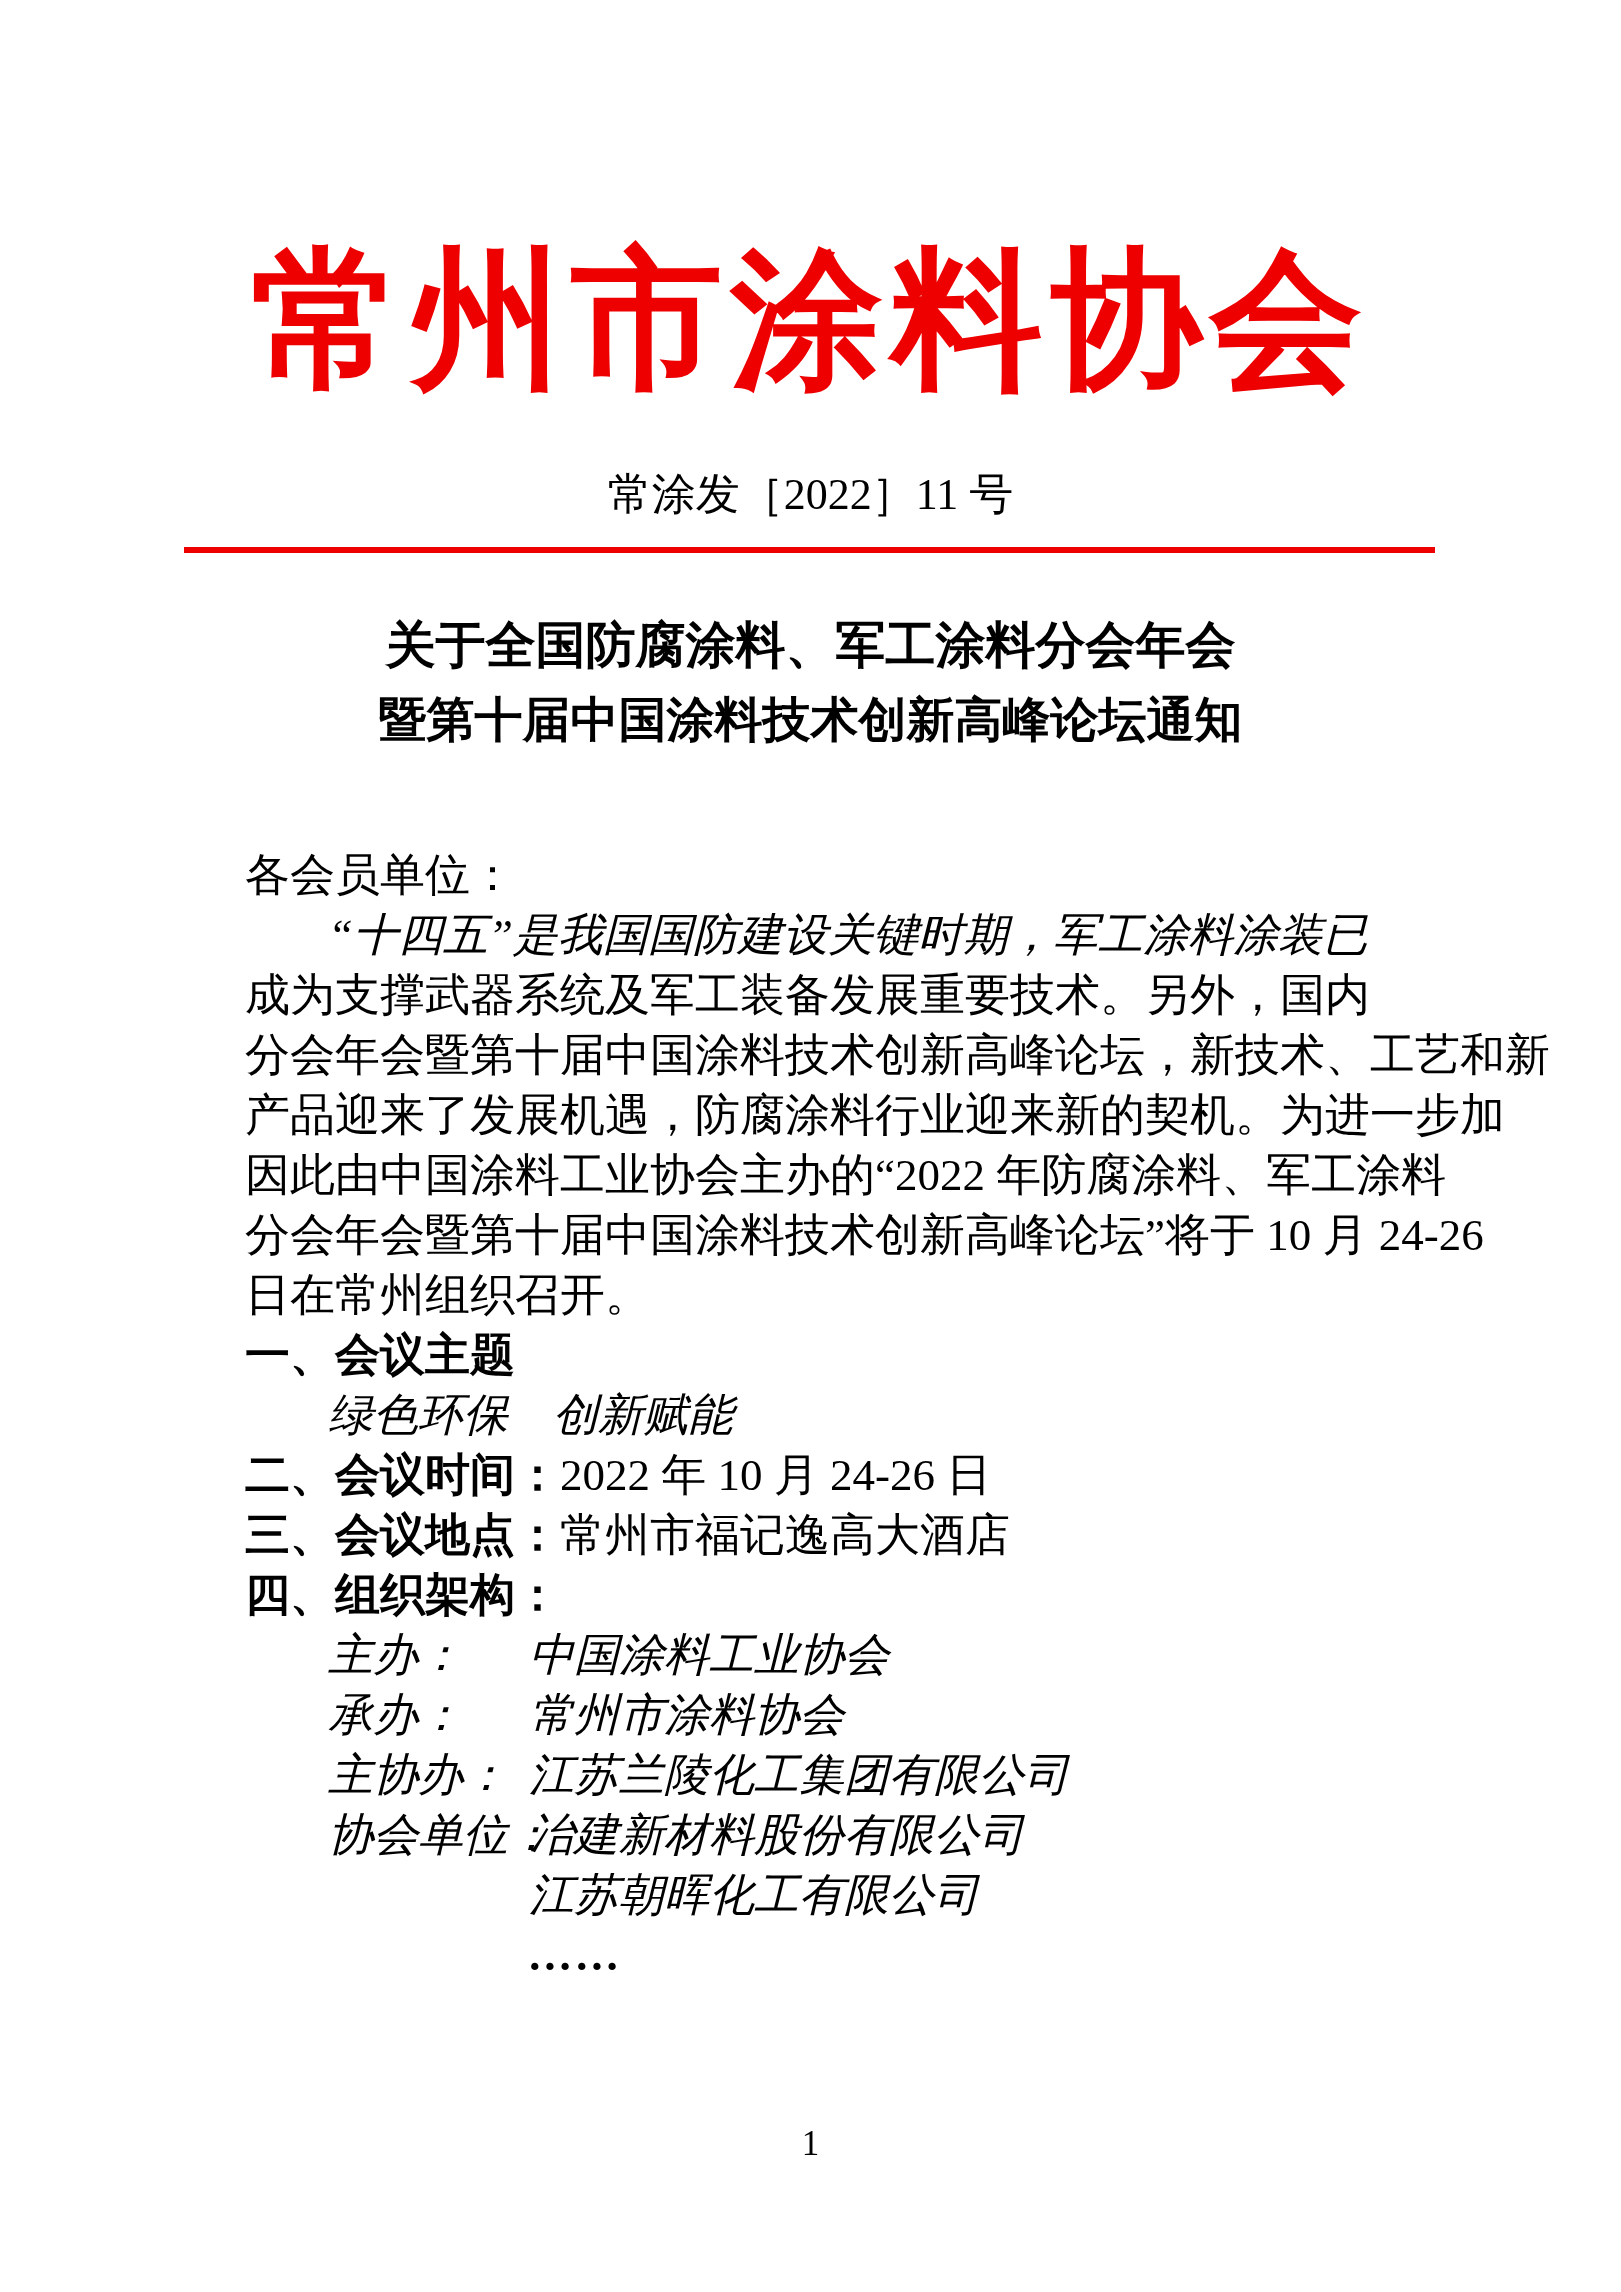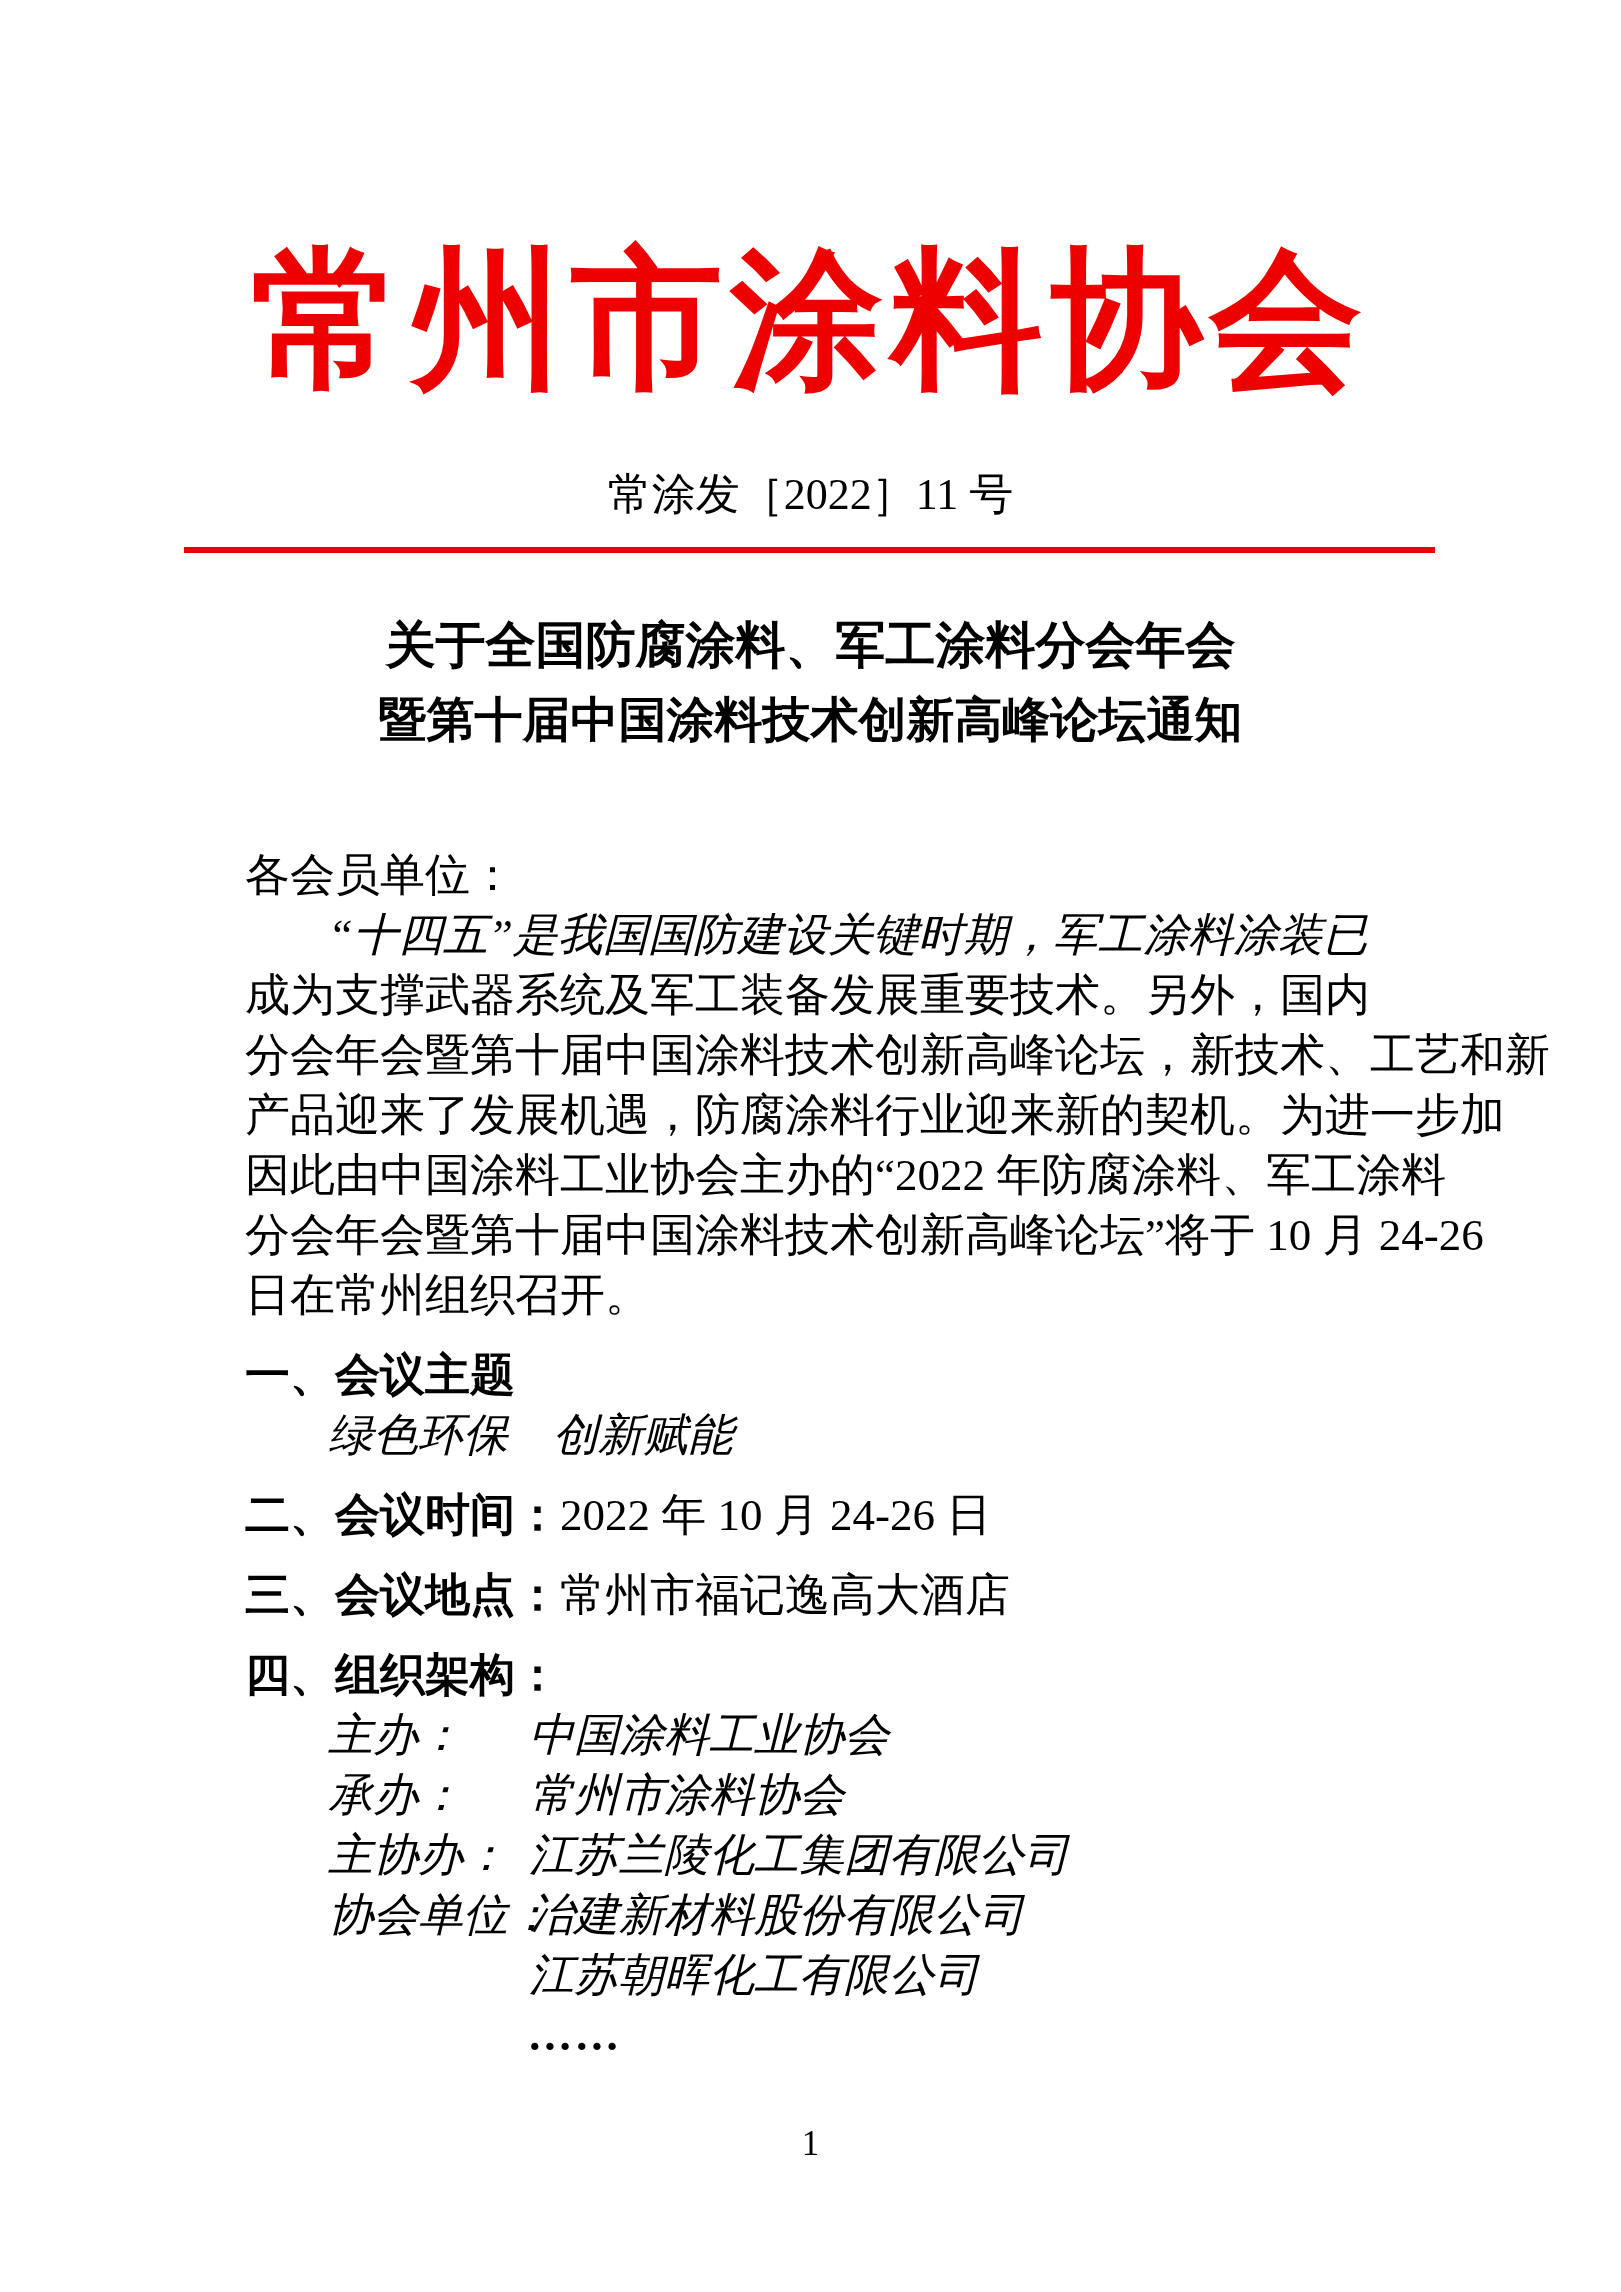--- a/index.html
+++ b/index.html
@@ -83,21 +83,20 @@
     height: 60px;
     line-height: 60px;
     font-size: 45px;
     white-space: nowrap;
   }
   .line.indent-2 { padding-left: 83px; font-style: italic; }
   .line.indent-addr { padding-left: 289px; }
   .heading-line {
     font-family: "Liberation Sans", "DejaVu Sans", sans-serif;
     font-weight: bold;
-    margin-top: 20px;
   }
   .heading-line .value-part {
     font-family: "Liberation Serif", "DejaVu Serif", serif;
     font-weight: normal;
   }
   .org-row { display: flex; }
   .org-row .org-label {
     display: inline-block;
     width: 201px;
     flex: 0 0 201px;

